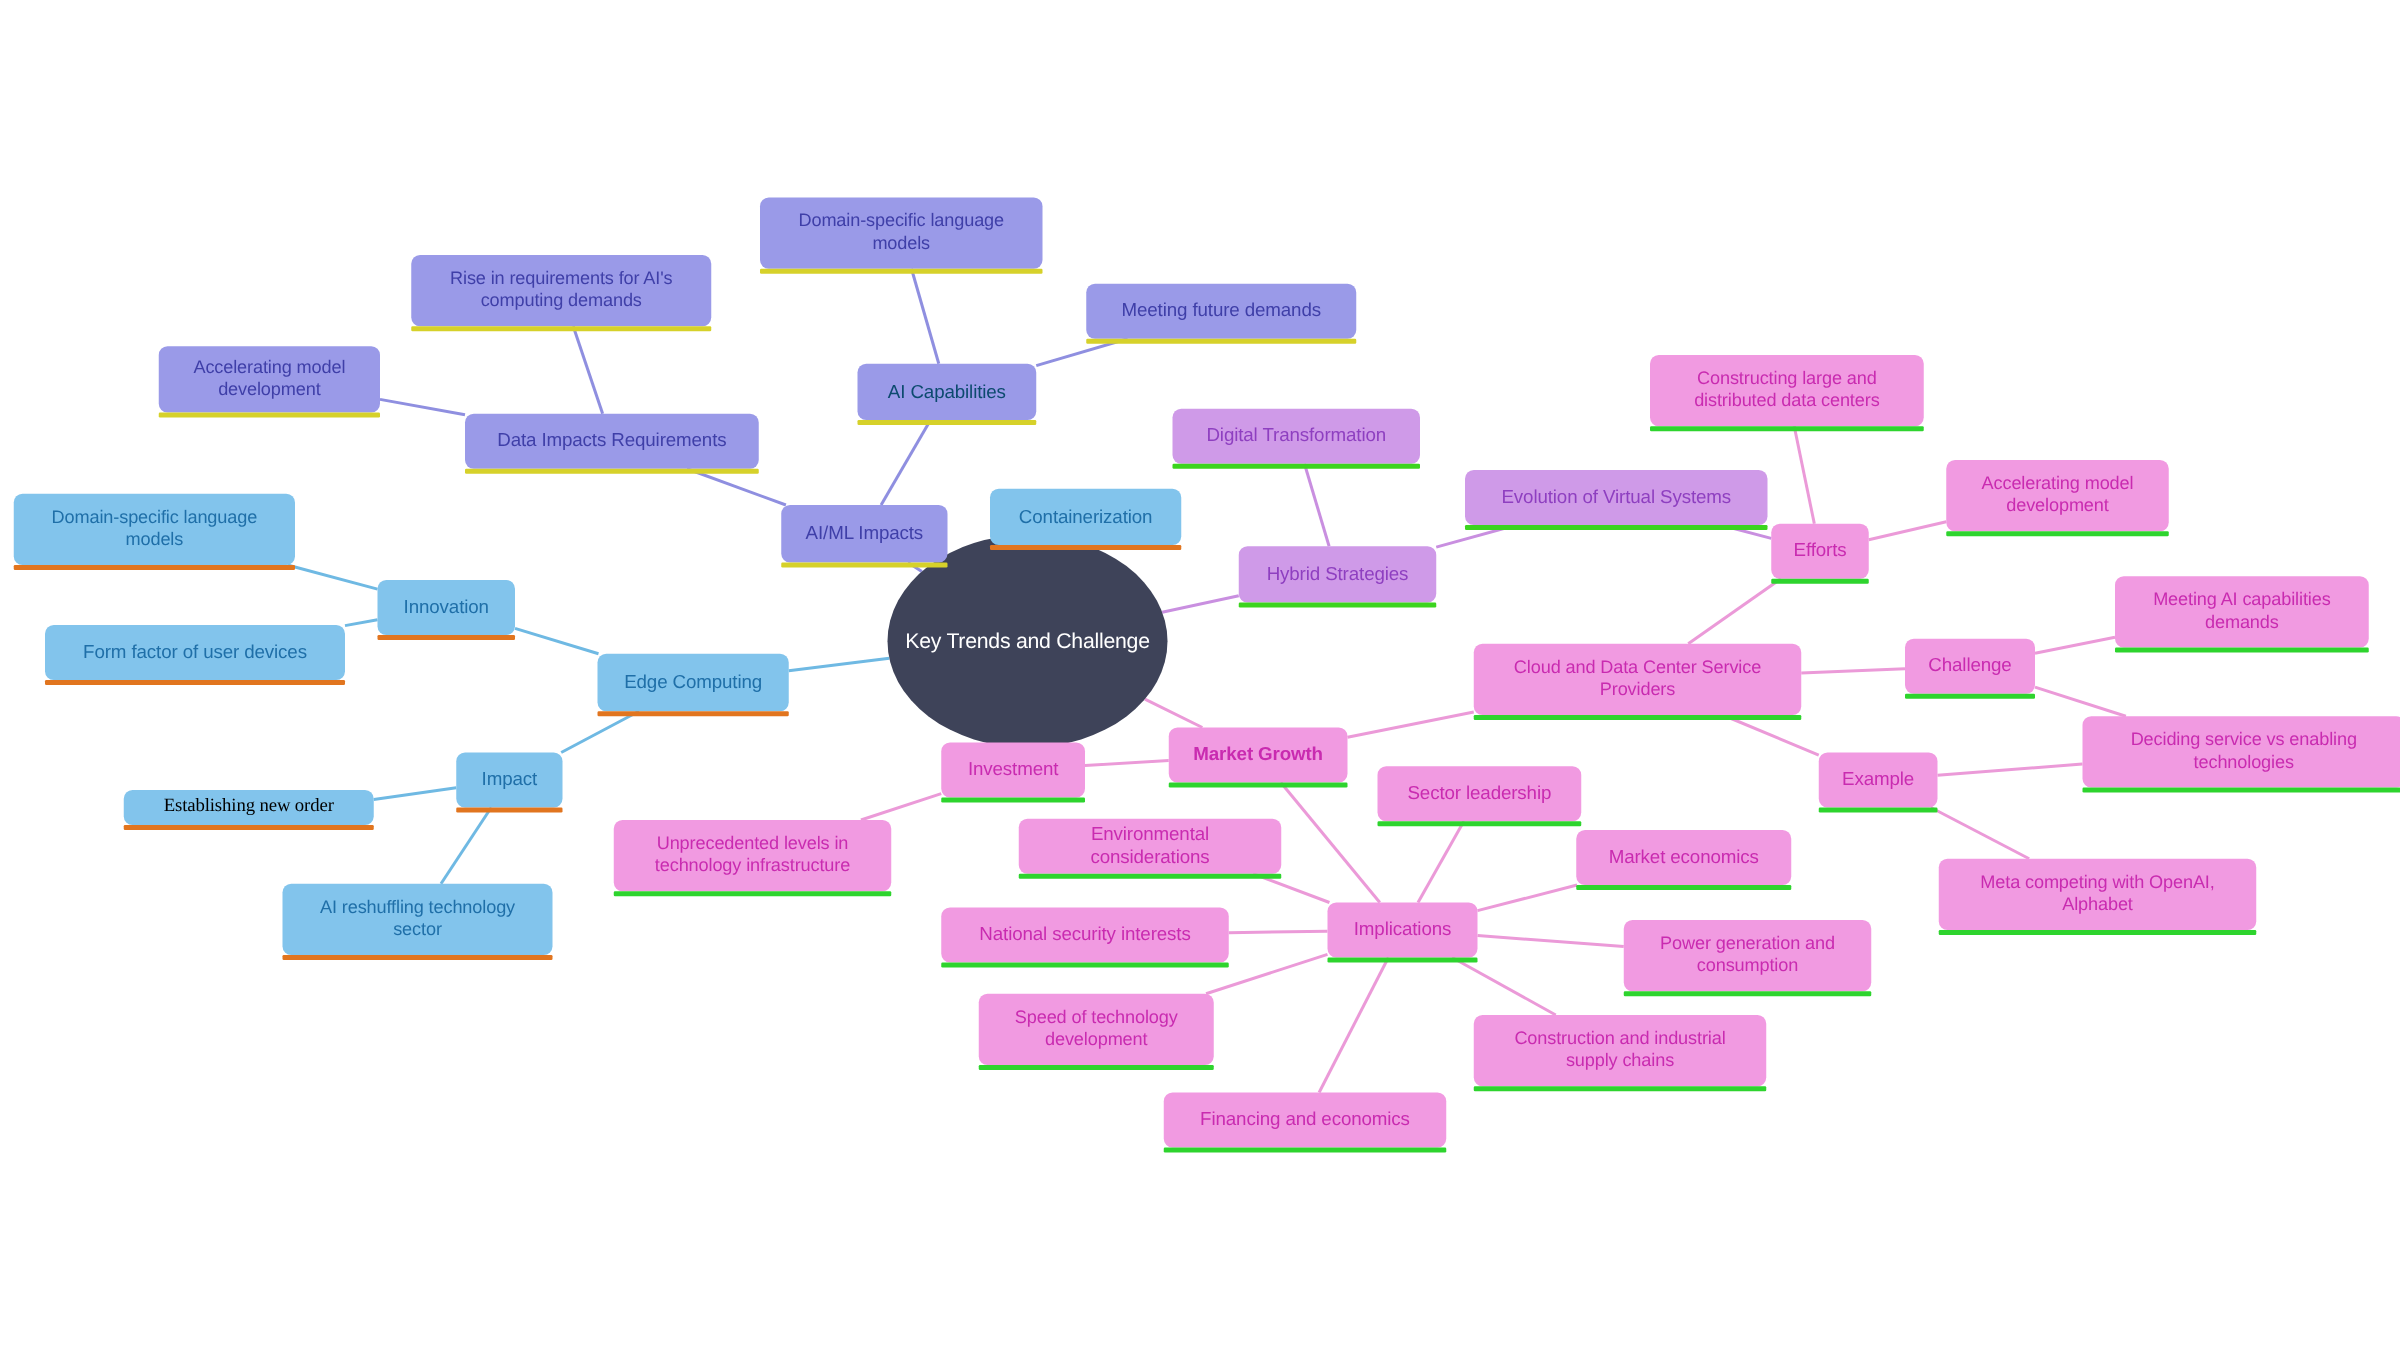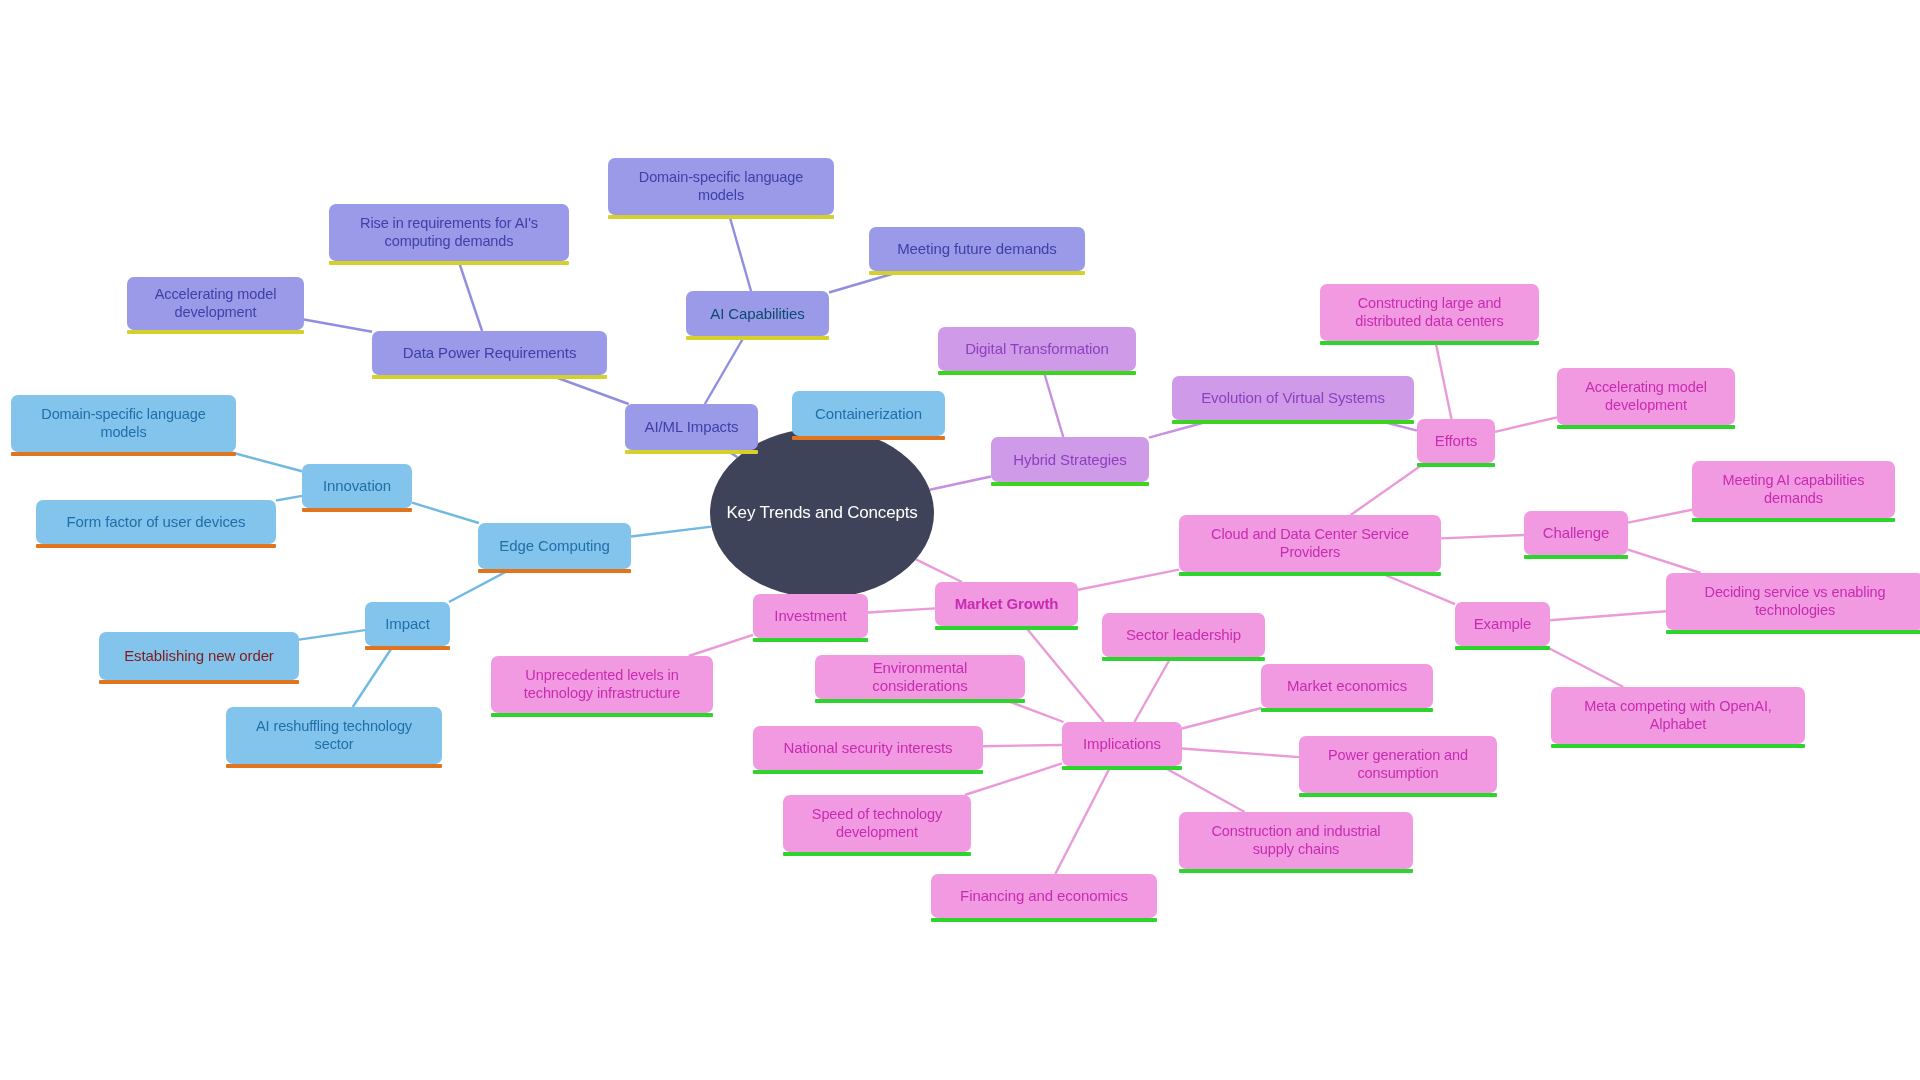--- a/index.html
+++ b/index.html
@@ -88,39 +88,39 @@
       <line x1="1063.55223880597" y1="722" x2="1002.4477611940299" y2="699" stroke="#eb9ad8" stroke-width="2.4"></line>
       <line x1="1062" y1="744.9448818897638" x2="983" y2="746.1889763779527" stroke="#eb9ad8" stroke-width="2.4"></line>
       <line x1="1062" y1="763.469387755102" x2="964.8301886792453" y2="795" stroke="#eb9ad8" stroke-width="2.4"></line>
       <line x1="1110.7105263157894" y1="766" x2="1055.2894736842106" y2="874" stroke="#eb9ad8" stroke-width="2.4"></line>
       <line x1="1182" y1="728.5333333333333" x2="1261.655172413793" y2="708" stroke="#eb9ad8" stroke-width="2.4"></line>
       <line x1="1182" y1="748.4565217391304" x2="1299" y2="757.1467391304348" stroke="#eb9ad8" stroke-width="2.4"></line>
       <line x1="1161.6683937823834" y1="766" x2="1244.6113989637306" y2="812" stroke="#eb9ad8" stroke-width="2.4"></line>
     </svg>
   <div id="nodes-layer">
       <div class="central" style="left: 710px; top: 428px; width: 224px; height: 170px; background: rgb(62, 67, 89); color: rgb(255, 255, 255); font-size: 17px;">
-        <span style="padding: 0px 14px;">Key Trends and Concepts</span>
+        <span style="padding: 0px 14px;">Key Trends and Challenge</span>
       </div>
       <div class="node" style="left: 625px; top: 404px; width: 133px; height: 46px; background: rgb(154, 154, 232); color: rgb(63, 63, 168); font-size: 15px;"><span>AI/ML Impacts</span><div class="node-underline" style="background: rgb(214, 209, 42);"></div></div>
-      <div class="node" style="left: 372px; top: 331px; width: 235px; height: 44px; background: rgb(154, 154, 232); color: rgb(63, 63, 168); font-size: 15px;"><span>Data Power Requirements</span><div class="node-underline" style="background: rgb(214, 209, 42);"></div></div>
+      <div class="node" style="left: 372px; top: 331px; width: 235px; height: 44px; background: rgb(154, 154, 232); color: rgb(63, 63, 168); font-size: 15px;"><span>Data Impacts Requirements</span><div class="node-underline" style="background: rgb(214, 209, 42);"></div></div>
       <div class="node" style="left: 127px; top: 277px; width: 177px; height: 53px; background: rgb(154, 154, 232); color: rgb(63, 63, 168); font-size: 14.5px;"><span>Accelerating model
 development</span><div class="node-underline" style="background: rgb(214, 209, 42);"></div></div>
       <div class="node" style="left: 329px; top: 204px; width: 240px; height: 57px; background: rgb(154, 154, 232); color: rgb(63, 63, 168); font-size: 14.5px;"><span>Rise in requirements for AI's
 computing demands</span><div class="node-underline" style="background: rgb(214, 209, 42);"></div></div>
       <div class="node" style="left: 686px; top: 291px; width: 143px; height: 45px; background: rgb(154, 154, 232); color: #0c4a6e; font-size: 15px;"><span>AI Capabilities</span><div class="node-underline" style="background: rgb(214, 209, 42);"></div></div>
       <div class="node" style="left: 608px; top: 158px; width: 226px; height: 57px; background: rgb(154, 154, 232); color: rgb(63, 63, 168); font-size: 14.5px;"><span>Domain-specific language
 models</span><div class="node-underline" style="background: rgb(214, 209, 42);"></div></div>
       <div class="node" style="left: 869px; top: 227px; width: 216px; height: 44px; background: rgb(154, 154, 232); color: rgb(63, 63, 168); font-size: 15px;"><span>Meeting future demands</span><div class="node-underline" style="background: rgb(214, 209, 42);"></div></div>
       <div class="node" style="left: 478px; top: 523px; width: 153px; height: 46px; background: rgb(130, 196, 236); color: rgb(31, 111, 168); font-size: 15px;"><span>Edge Computing</span><div class="node-underline" style="background: rgb(225, 117, 31);"></div></div>
       <div class="node" style="left: 302px; top: 464px; width: 110px; height: 44px; background: rgb(130, 196, 236); color: rgb(31, 111, 168); font-size: 15px;"><span>Innovation</span><div class="node-underline" style="background: rgb(225, 117, 31);"></div></div>
       <div class="node" style="left: 11px; top: 395px; width: 225px; height: 57px; background: rgb(130, 196, 236); color: rgb(31, 111, 168); font-size: 14.5px;"><span>Domain-specific language
 models</span><div class="node-underline" style="background: rgb(225, 117, 31);"></div></div>
       <div class="node" style="left: 36px; top: 500px; width: 240px; height: 44px; background: rgb(130, 196, 236); color: rgb(31, 111, 168); font-size: 15px;"><span>Form factor of user devices</span><div class="node-underline" style="background: rgb(225, 117, 31);"></div></div>
       <div class="node" style="left: 365px; top: 602px; width: 85px; height: 44px; background: rgb(130, 196, 236); color: rgb(31, 111, 168); font-size: 15px;"><span>Impact</span><div class="node-underline" style="background: rgb(225, 117, 31);"></div></div>
-      <div class="node" style="left: 99px; top: 632px; width: 200px; height: 48px; background: rgb(130, 196, 236); color: #7f1d1d; font-size: 15px;"><span>Establishing new order</span><div class="node-underline" style="background: rgb(225, 117, 31);"></div></div>
+      <div class="node" style="left: 99px; top: 632px; width: 200px; height: 28px; background: rgb(130, 196, 236); color: #000000; font-size: 15px; font-family: Liberation Serif, serif;"><span>Establishing new order</span><div class="node-underline" style="background: rgb(225, 117, 31);"></div></div>
       <div class="node" style="left: 226px; top: 707px; width: 216px; height: 57px; background: rgb(130, 196, 236); color: rgb(31, 111, 168); font-size: 14.5px;"><span>AI reshuffling technology
 sector</span><div class="node-underline" style="background: rgb(225, 117, 31);"></div></div>
       <div class="node" style="left: 792px; top: 391px; width: 153px; height: 45px; background: rgb(130, 196, 236); color: rgb(31, 111, 168); font-size: 15px;"><span>Containerization</span><div class="node-underline" style="background: rgb(225, 117, 31);"></div></div>
       <div class="node" style="left: 991px; top: 437px; width: 158px; height: 45px; background: rgb(207, 154, 232); color: rgb(142, 63, 192); font-size: 15px;"><span>Hybrid Strategies</span><div class="node-underline" style="background: rgb(60, 212, 31);"></div></div>
       <div class="node" style="left: 938px; top: 327px; width: 198px; height: 44px; background: rgb(207, 154, 232); color: rgb(142, 63, 192); font-size: 15px;"><span>Digital Transformation</span><div class="node-underline" style="background: rgb(60, 212, 31);"></div></div>
       <div class="node" style="left: 1172px; top: 376px; width: 242px; height: 44px; background: rgb(207, 154, 232); color: rgb(142, 63, 192); font-size: 15px;"><span>Evolution of Virtual Systems</span><div class="node-underline" style="background: rgb(60, 212, 31);"></div></div>
       <div class="node" style="left: 1417px; top: 419px; width: 78px; height: 44px; background: rgb(241, 154, 225); color: rgb(201, 43, 176); font-size: 15px;"><span>Efforts</span><div class="node-underline" style="background: rgb(46, 212, 46);"></div></div>
       <div class="node" style="left: 1320px; top: 284px; width: 219px; height: 57px; background: rgb(241, 154, 225); color: rgb(201, 43, 176); font-size: 14.5px;"><span>Constructing large and
 distributed data centers</span><div class="node-underline" style="background: rgb(46, 212, 46);"></div></div>
       <div class="node" style="left: 1557px; top: 368px; width: 178px; height: 57px; background: rgb(241, 154, 225); color: rgb(201, 43, 176); font-size: 14.5px;"><span>Accelerating model

